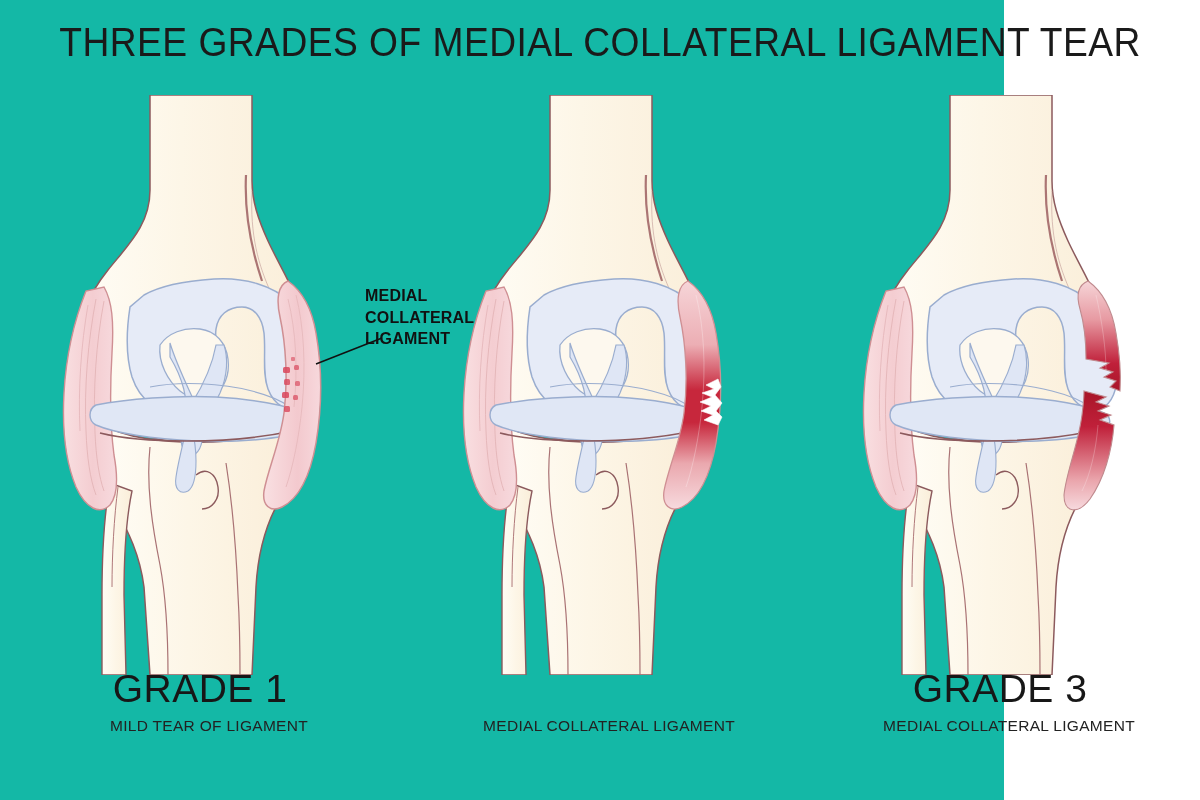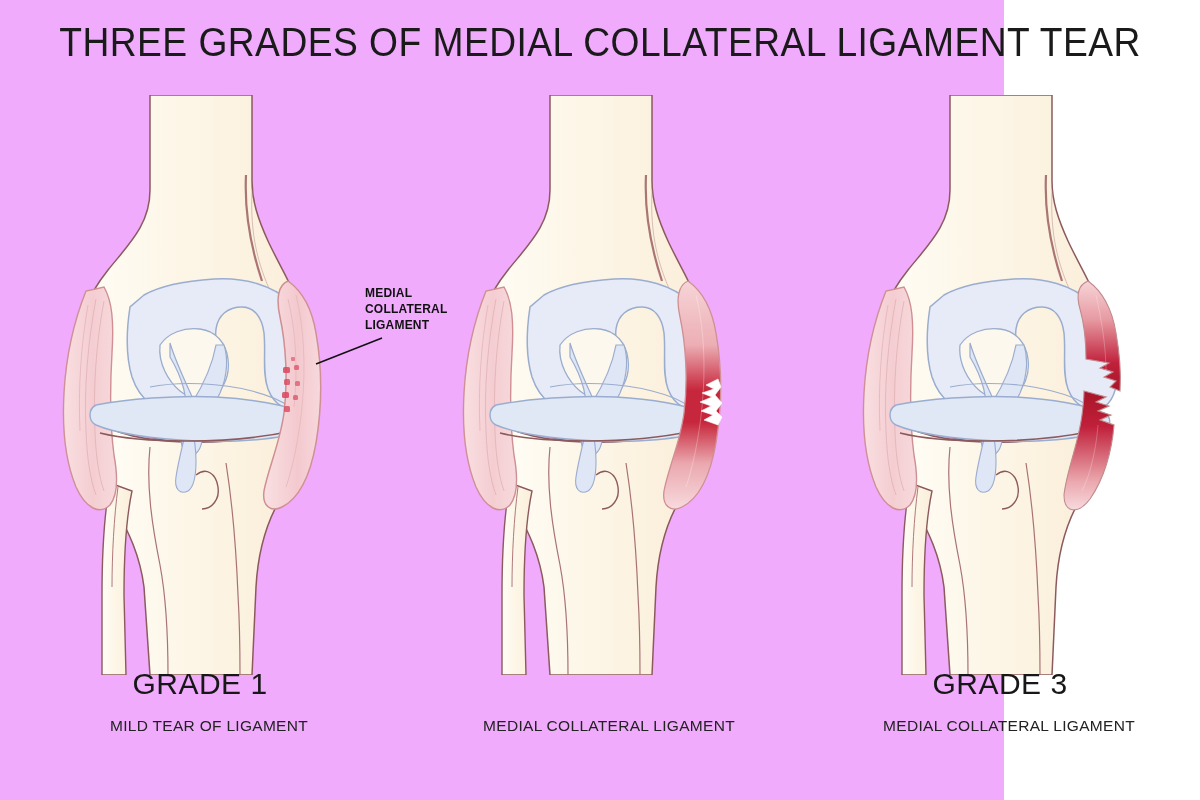--- a/index.html
+++ b/index.html
@@ -1,43 +1,43 @@
 <!DOCTYPE html>
 <html><head>
 <meta charset="utf-8">
 <style>
   html,body{margin:0;padding:0;}
   body{
     width:1200px;height:800px;background:#ffffff;
     font-family:"Liberation Sans", sans-serif;
     overflow:hidden;position:relative;
   }
-  #poster{position:relative;width:1004px;height:800px;background:#f0abfc;}
+  #poster{position:relative;width:1004px;height:800px;background:#14b8a6;}
 
   .title{
     position:absolute;top:20px;left:0;width:1200px;text-align:center;
     font-size:40px;letter-spacing:0.5px;color:#1a1a1a;font-weight:400;
     transform:scaleX(0.93);transform-origin:50% 50%;white-space:nowrap;
   }
 
   .panel{position:absolute;top:95px;width:400px;height:600px;}
   .panel-1{left:0px;}
   .panel-2{left:400px;}
   .panel-3{left:800px;text-decoration:underline;}
 
   .figure{position:absolute;top:0;left:0;width:400px;height:580px;}
   .figure svg{display:block;width:400px;height:580px;}
 
   .caption{position:absolute;left:0;width:400px;text-align:center;}
-  .grade-label{top:572px;font-size:30px;color:#171717;letter-spacing:0.5px;}
+  .grade-label{top:572px;font-size:39px;color:#171717;letter-spacing:0.5px;}
   .grade-desc{top:620px;font-size:15.5px;color:#222;line-height:1.45;letter-spacing:0.3px;padding-left:9px;}
 
   .callout{
     position:absolute;left:365px;top:285px;width:150px;
-    font-size:12px;line-height:1.35;color:#111;letter-spacing:0.2px;
+    font-size:16px;line-height:1.35;color:#111;letter-spacing:0.2px;
     font-weight:600;
   }
   .callout-line{position:absolute;left:310px;top:330px;width:80px;height:45px;}
 </style>
 </head>
 <body>
 
 <div id="poster">
 
   <div class="title">THREE GRADES OF MEDIAL COLLATERAL LIGAMENT TEAR</div>

